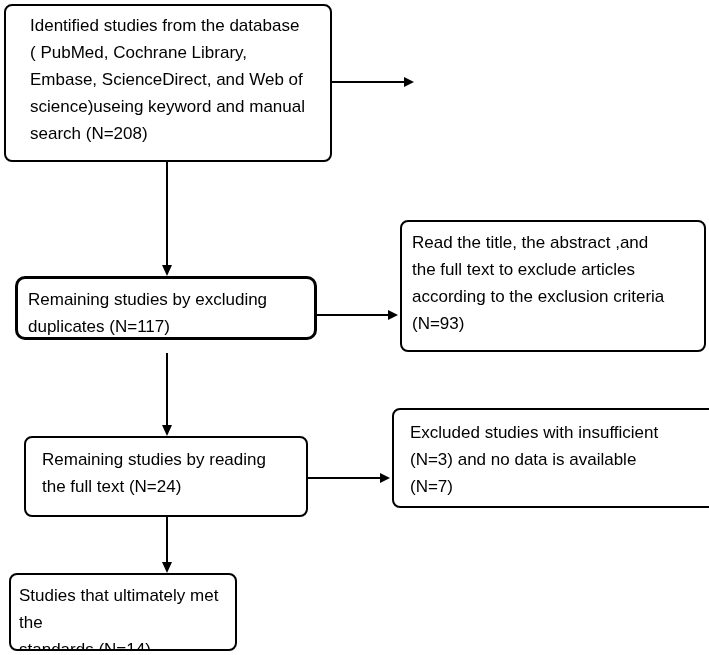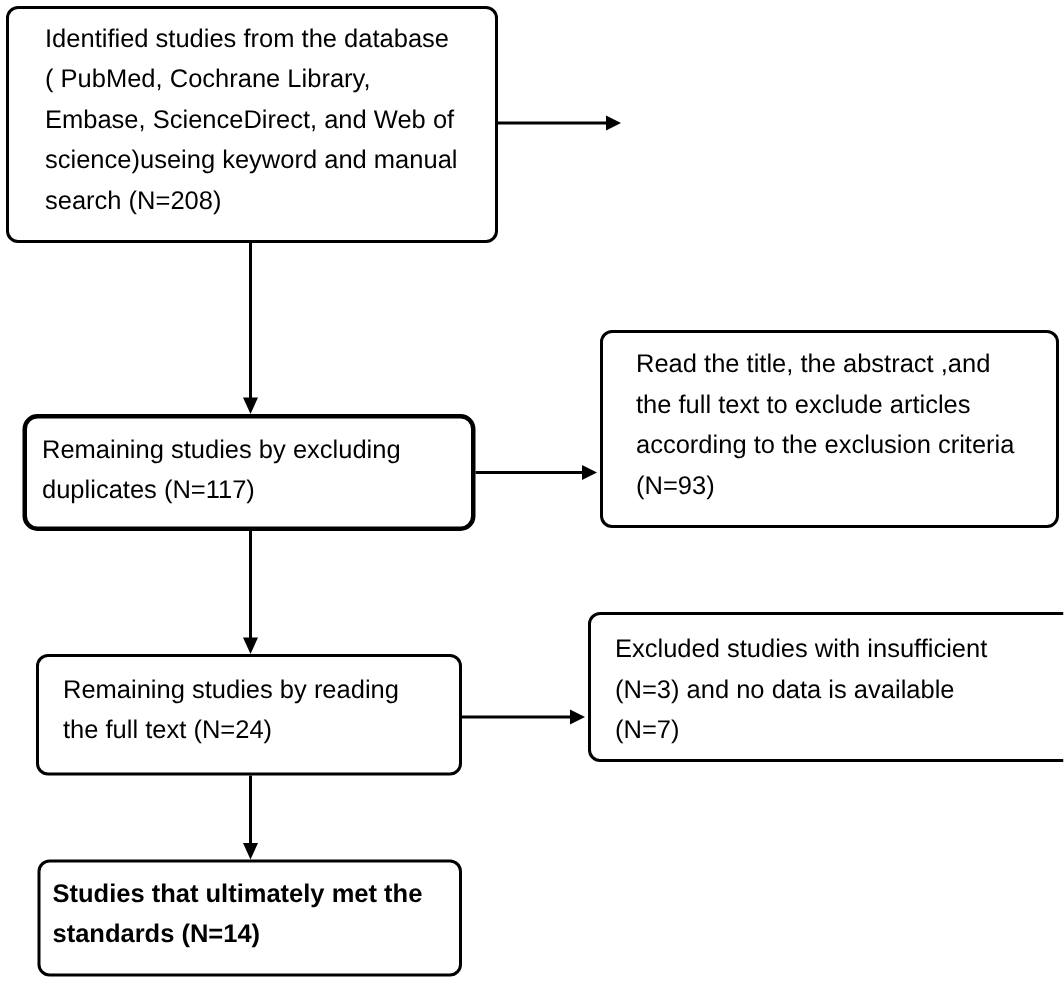--- a/index.html
+++ b/index.html
@@ -80,31 +80,31 @@
     </g>
   </svg>
 
   <div class="node" style="left:4px; top:4px; width:328px; height:158px; padding:6px 24px;">Identified studies from the database
 ( PubMed, Cochrane Library,
 Embase, ScienceDirect, and Web of
 science)useing keyword and manual
 search (N=208)</div>
 
 
-  <div class="node thick" style="left:15px; top:276px; width:302px; height:78px; padding:7px 10px;">Remaining studies by excluding
+  <div class="node thick" style="left:15px; top:276px; width:302px; height:64px; padding:7px 10px;">Remaining studies by excluding
 duplicates (N=117)</div>
 
-  <div class="node" style="left:400px; top:220px; width:306px; height:132px; padding:7px 22px;">Read the title, the abstract ,and
+  <div class="node" style="left:400px; top:220px; width:306px; height:132px; padding:7px 10px;">Read the title, the abstract ,and
 the full text to exclude articles
 according to the exclusion criteria
 (N=93)</div>
 
   <div class="node" style="left:24px; top:436px; width:284px; height:81px; padding:8px 16px;">Remaining studies by reading
 the full text (N=24)</div>
 
   <div class="node" style="left:392px; top:408px; width:344px; height:100px; padding:9px 16px;">Excluded studies with insufficient
 (N=3) and no data is available
 (N=7)</div>
 
-  <div class="node" style="left:25px; top:573px; width:283px; height:78px; padding:7px 8px;font-weight:bold;">Studies that ultimately met the
+  <div class="node" style="left:9px; top:573px; width:228px; height:78px; padding:7px 8px;">Studies that ultimately met the
 standards (N=14)</div>
 
 </div>
 
 </body></html>

